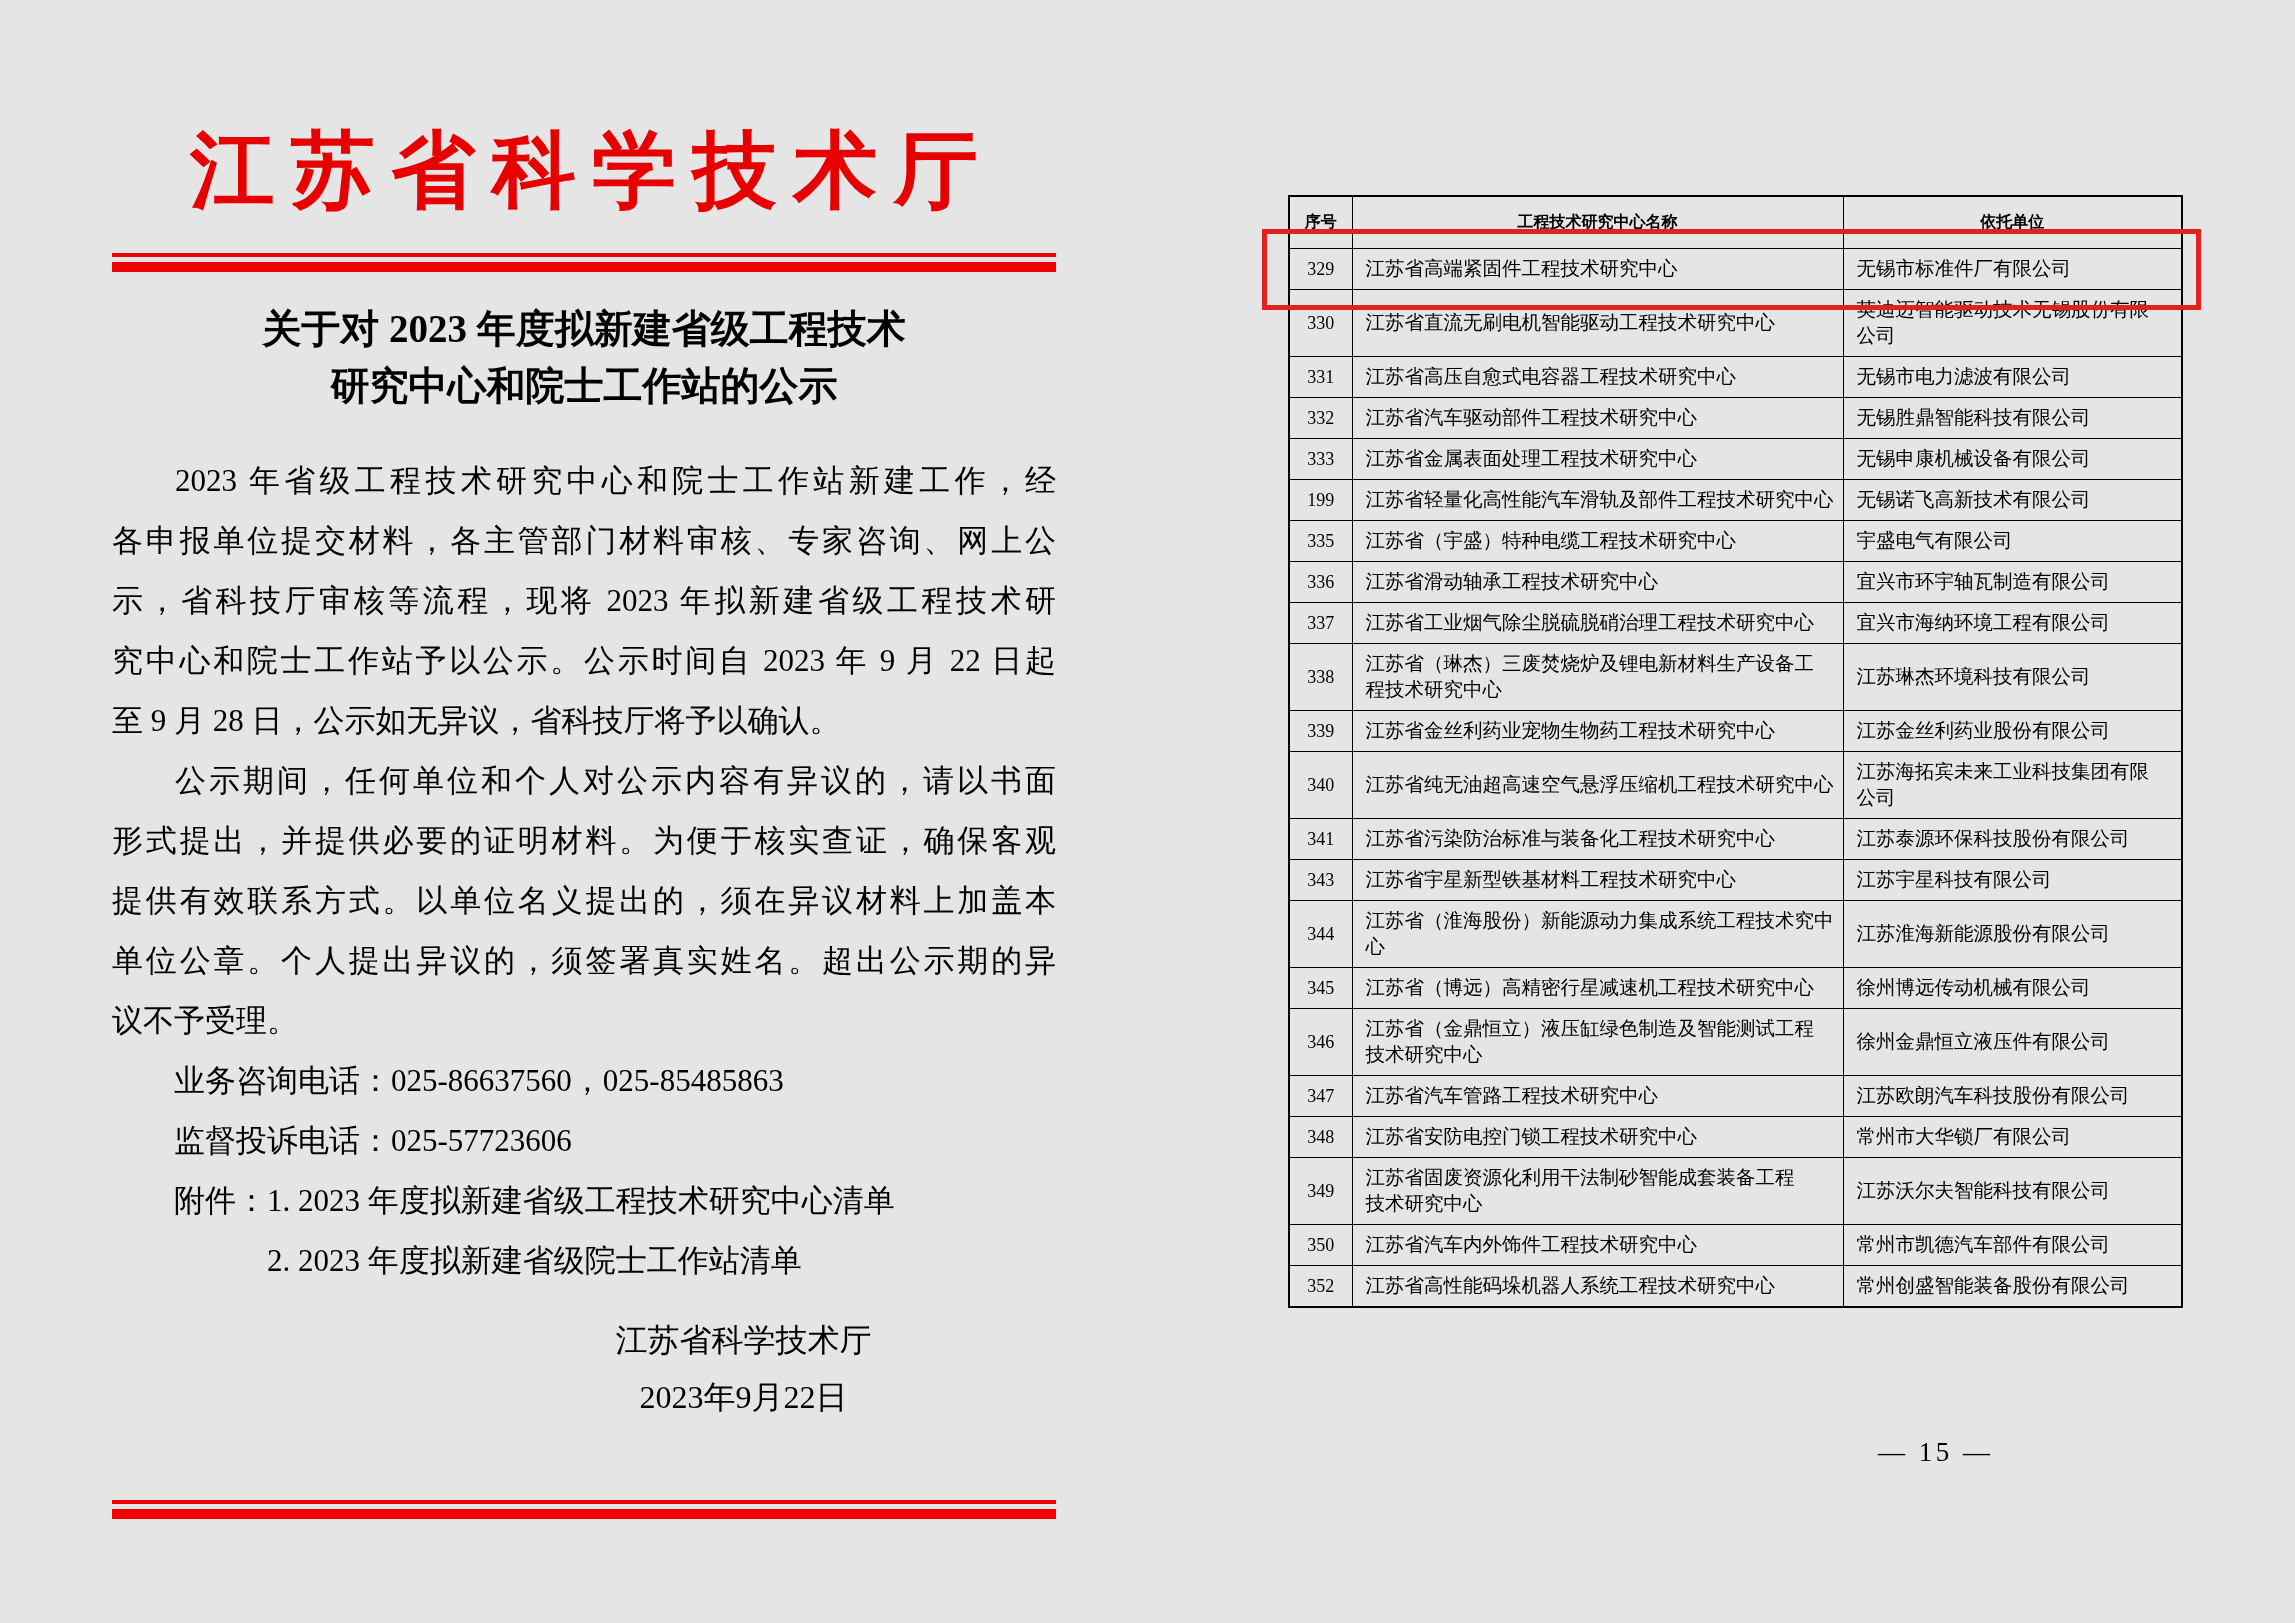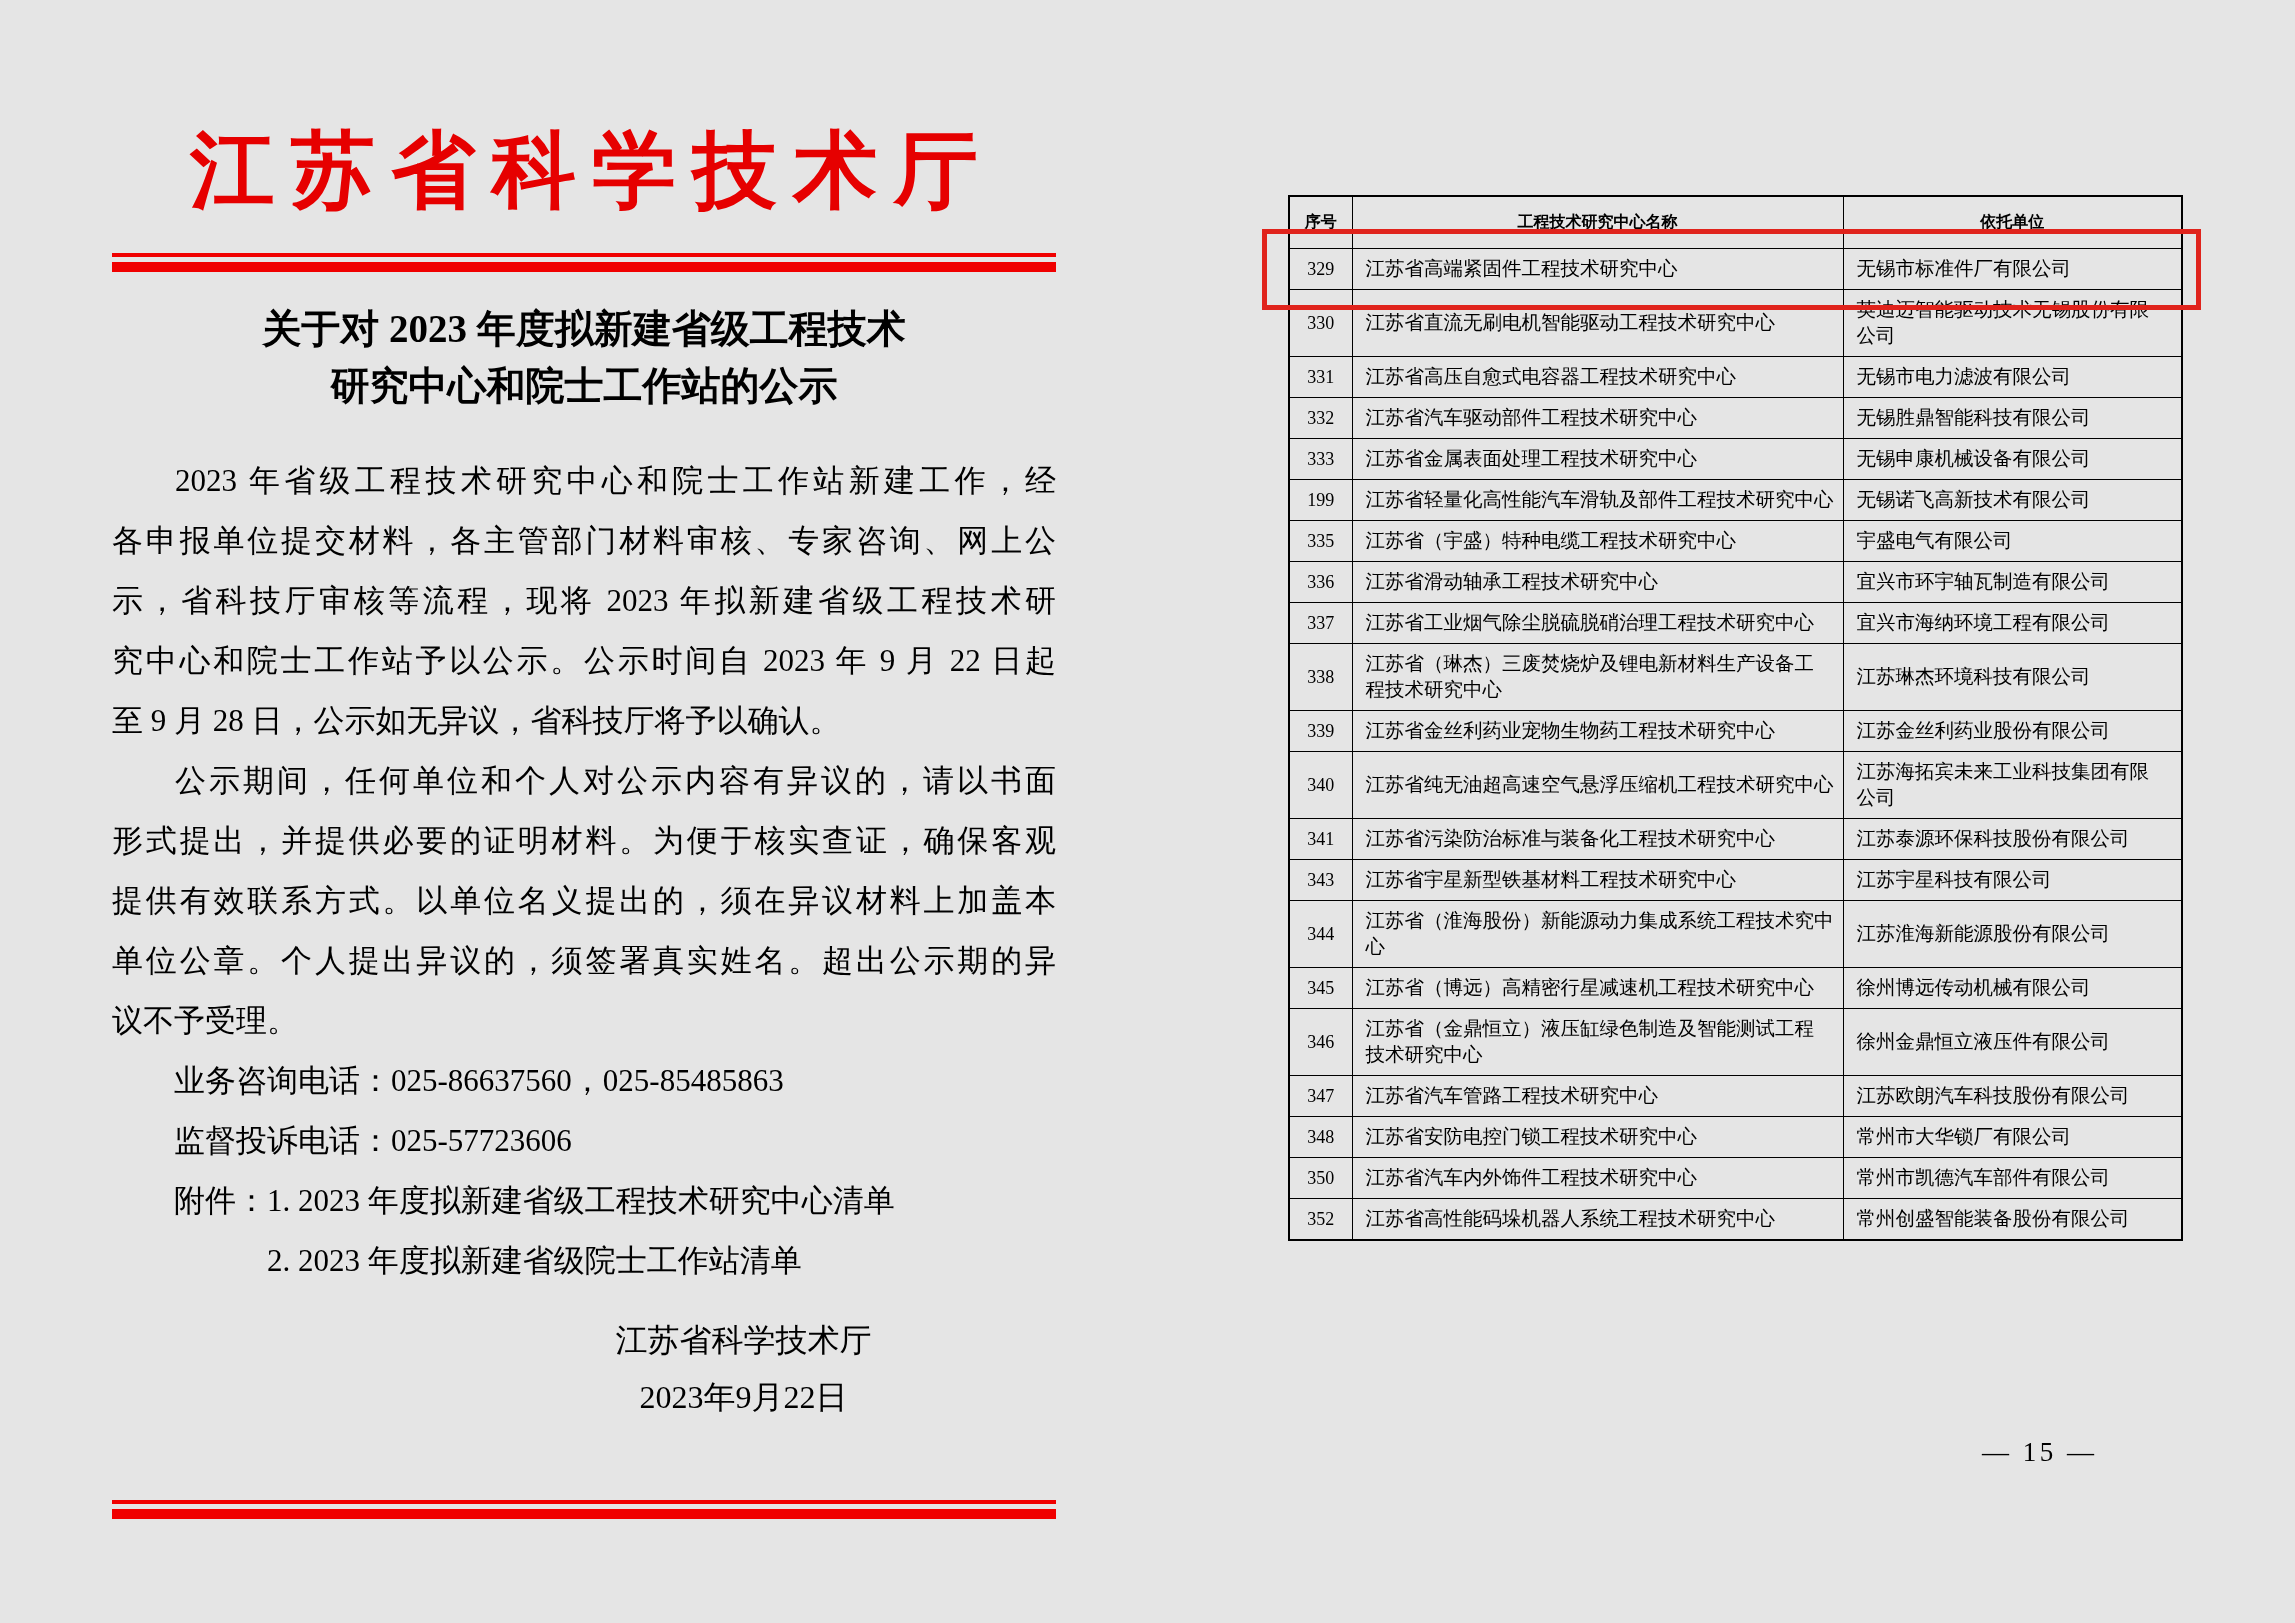--- a/index.html
+++ b/index.html
@@ -56,21 +56,21 @@
     font-family:"Liberation Serif","DejaVu Serif",serif;
   }
   td.name,td.org{
     text-align:left;padding:7px 3.5px 7px 13px;line-height:26px;white-space:pre-line;
   }
   #hl-box{
     position:absolute;left:1262px;top:229px;width:939px;height:81px;
     border:5.3px solid var(--hl-red);box-sizing:border-box;pointer-events:none;
   }
   .page-num{
-    position:absolute;left:1982px;top:1437px;font-size:27px;letter-spacing:3.5px;
+    position:absolute;left:1878px;top:1437px;font-size:27px;letter-spacing:3.5px;
     white-space:nowrap;
   }
 </style>
 </head>
 <body>
 
 <div id="canvas">
 
   <div class="left-page">
     <div class="agency-title">江苏省科学技术厅</div>
@@ -227,20 +227,26 @@
             <td class="num">347</td>
             <td class="name">江苏省汽车管路工程技术研究中心</td>
             <td class="org">江苏欧朗汽车科技股份有限公司</td>
           </tr>
           <tr>
             <td class="num">348</td>
             <td class="name">江苏省安防电控门锁工程技术研究中心</td>
             <td class="org">常州市大华锁厂有限公司</td>
           </tr>
           <tr>
+            <td class="num">349</td>
+            <td class="name">江苏省固废资源化利用干法制砂智能成套装备工程
+技术研究中心</td>
+            <td class="org">江苏沃尔夫智能科技有限公司</td>
+          </tr>
+          <tr>
             <td class="num">350</td>
             <td class="name">江苏省汽车内外饰件工程技术研究中心</td>
             <td class="org">常州市凯德汽车部件有限公司</td>
           </tr>
           <tr>
             <td class="num">352</td>
             <td class="name">江苏省高性能码垛机器人系统工程技术研究中心</td>
             <td class="org">常州创盛智能装备股份有限公司</td>
           </tr>
         </tbody>

